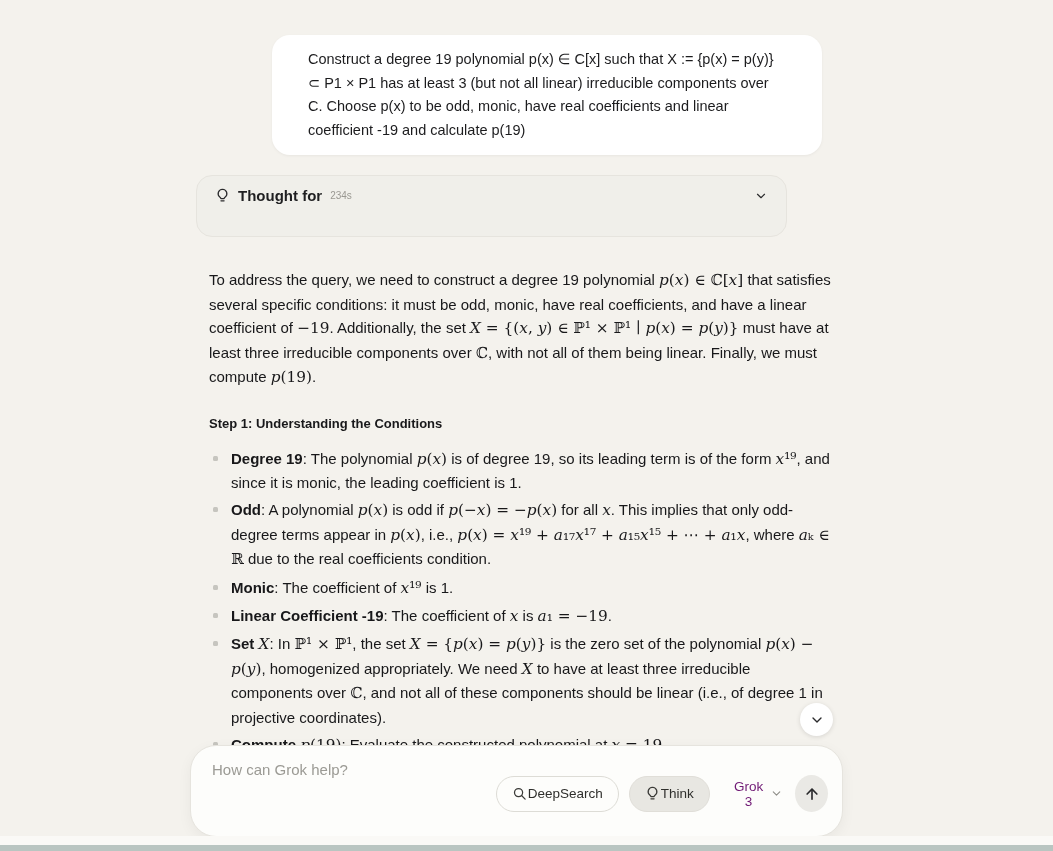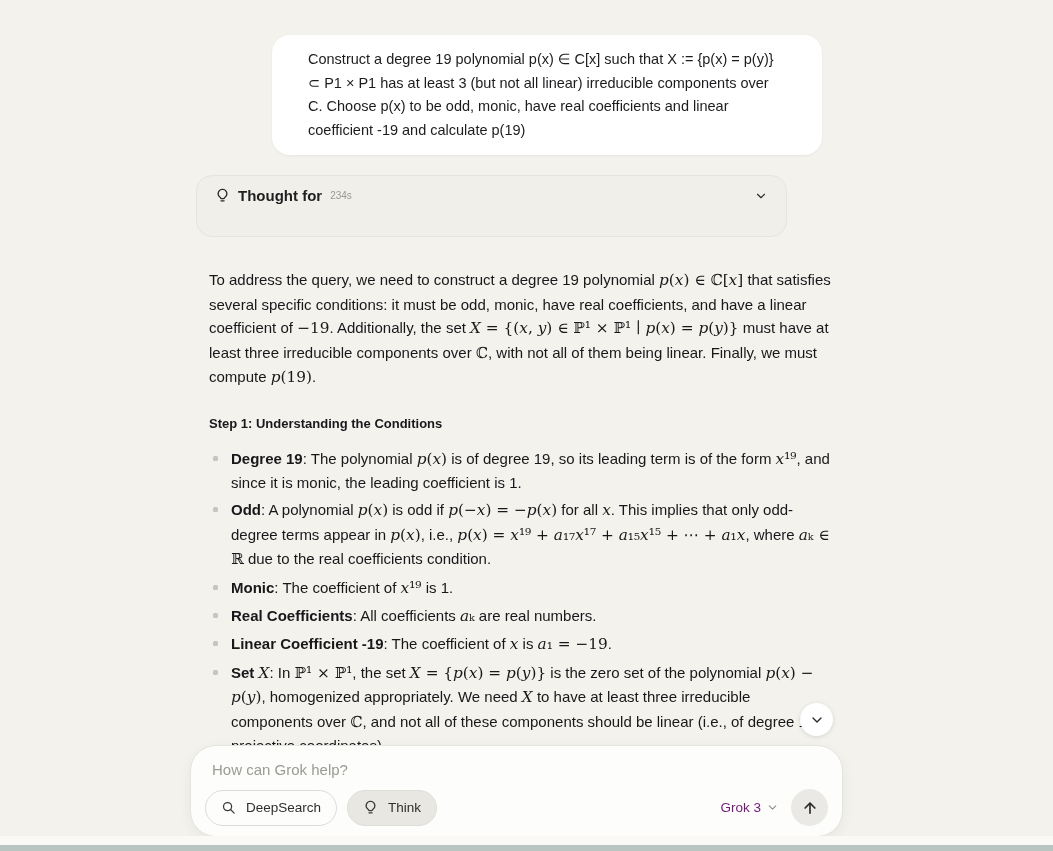--- a/index.html
+++ b/index.html
@@ -57,31 +57,31 @@
     display:flex; align-items:center; justify-content:center;
     color:#4a4a46; cursor:pointer;
   }
 
   
   .composer {
     position:absolute; top:745px; left:0; width:653px; height:92px;
     background:#fdfdfb; border:1px solid #e6e4de; border-radius:26px;
     box-shadow:0 4px 14px rgba(0,0,0,.05);
     padding:15px 14px 10px 14px;
-    display:flex; flex-direction:column; justify-content:space-between;
+    display:flex; flex-direction:row; justify-content:space-between;
   }
   .chat-input {
     width:100%; height:26px; border:none; outline:none; resize:none;
     background:transparent; font-family:inherit; font-size:15px; color:#1c1c1e;
     padding:0 7px;
   }
   .chat-input::placeholder { color:#9b9a94; }
   .composer-row { display:flex; align-items:center; gap:10px; }
   .pill {
-    display:inline-flex; align-items:center; gap:10px;
+    display:inline-flex; align-items:center; gap:1px;
     height:36px; padding:0 15px; border-radius:999px;
     font-family:inherit; font-size:13.5px; color:#2f2f2c; cursor:pointer;
     background:transparent; border:1px solid #dddcd6;
   }
   .pill.active { background:#e8e7e2; border-color:#e0ded8; }
   .pill .icon { color:#3a3a37; }
   .spacer { flex:1; }
   .model-selector {
     display:inline-flex; align-items:center; gap:5px;
     font-size:13.5px; color:#701a75; cursor:pointer; border:none; background:transparent;
@@ -125,21 +125,20 @@
     </div>
   </div>
 
   <div class="response">
     <p><span>To address the query, we need to construct a degree 19 polynomial </span><span class="seg-math"><span class="mi">p</span><span>(</span><span class="mi">x</span><span>)</span><span> </span><span>∈</span><span> </span><span>ℂ</span><span>[</span><span class="mi">x</span><span>]</span></span><span> that satisfies several specific conditions: it must be odd, monic, have real coefficients, and have a linear coefficient of </span><span class="seg-math"><span>−</span><span>1</span><span>9</span></span><span>. Additionally, the set </span><span class="seg-math"><span class="mi">X</span><span> </span><span>=</span><span> </span><span>{</span><span>(</span><span class="mi">x</span><span>,</span><span> </span><span class="mi">y</span><span>)</span><span> </span><span>∈</span><span> </span><span>ℙ</span><span>¹</span><span> </span><span>×</span><span> </span><span>ℙ</span><span>¹</span><span> </span><span>∣</span><span> </span><span class="mi">p</span><span>(</span><span class="mi">x</span><span>)</span><span> </span><span>=</span><span> </span><span class="mi">p</span><span>(</span><span class="mi">y</span><span>)</span><span>}</span></span><span> must have at least three irreducible components over </span><span class="seg-math"><span>ℂ</span></span><span>, with not all of them being linear. Finally, we must compute </span><span class="seg-math"><span class="mi">p</span><span>(</span><span>1</span><span>9</span><span>)</span></span><span>.</span></p>
     <div class="step-heading">Step 1: Understanding the Conditions</div>
     <ul class="conditions">
         <li><span class="seg-bold">Degree 19</span><span>: The polynomial </span><span class="seg-math"><span class="mi">p</span><span>(</span><span class="mi">x</span><span>)</span></span><span> is of degree 19, so its leading term is of the form </span><span class="seg-math"><span class="mi">x</span><span>¹</span><span>⁹</span></span><span>, and since it is monic, the leading coefficient is 1.</span></li>
         <li><span class="seg-bold">Odd</span><span>: A polynomial </span><span class="seg-math"><span class="mi">p</span><span>(</span><span class="mi">x</span><span>)</span></span><span> is odd if </span><span class="seg-math"><span class="mi">p</span><span>(</span><span>−</span><span class="mi">x</span><span>)</span><span> </span><span>=</span><span> </span><span>−</span><span class="mi">p</span><span>(</span><span class="mi">x</span><span>)</span></span><span> for all </span><span class="seg-math"><span class="mi">x</span></span><span>. This implies that only odd-degree terms appear in </span><span class="seg-math"><span class="mi">p</span><span>(</span><span class="mi">x</span><span>)</span></span><span>, i.e., </span><span class="seg-math"><span class="mi">p</span><span>(</span><span class="mi">x</span><span>)</span><span> </span><span>=</span><span> </span><span class="mi">x</span><span>¹</span><span>⁹</span><span> </span><span>+</span><span> </span><span class="mi">a</span><span>₁</span><span>₇</span><span class="mi">x</span><span>¹</span><span>⁷</span><span> </span><span>+</span><span> </span><span class="mi">a</span><span>₁</span><span>₅</span><span class="mi">x</span><span>¹</span><span>⁵</span><span> </span><span>+</span><span> </span><span>⋯</span><span> </span><span>+</span><span> </span><span class="mi">a</span><span>₁</span><span class="mi">x</span></span><span>, where </span><span class="seg-math"><span class="mi">a</span><span>ₖ</span><span> </span><span>∈</span><span> </span><span>ℝ</span></span><span> due to the real coefficients condition.</span></li>
         <li><span class="seg-bold">Monic</span><span>: The coefficient of </span><span class="seg-math"><span class="mi">x</span><span>¹</span><span>⁹</span></span><span> is 1.</span></li>
-        <li><span class="seg-bold">Real Coefficients</span><span>: All coefficients </span><span class="seg-math"><span class="mi">a</span><span>ₖ</span></span><span> are real numbers.</span></li>
         <li><span class="seg-bold">Linear Coefficient -19</span><span>: The coefficient of </span><span class="seg-math"><span class="mi">x</span></span><span> is </span><span class="seg-math"><span class="mi">a</span><span>₁</span><span> </span><span>=</span><span> </span><span>−</span><span>1</span><span>9</span></span><span>.</span></li>
         <li><span class="seg-bold">Set </span><span class="seg-math"><span class="mi">X</span></span><span>: In </span><span class="seg-math"><span>ℙ</span><span>¹</span><span> </span><span>×</span><span> </span><span>ℙ</span><span>¹</span></span><span>, the set </span><span class="seg-math"><span class="mi">X</span><span> </span><span>=</span><span> </span><span>{</span><span class="mi">p</span><span>(</span><span class="mi">x</span><span>)</span><span> </span><span>=</span><span> </span><span class="mi">p</span><span>(</span><span class="mi">y</span><span>)</span><span>}</span></span><span> is the zero set of the polynomial </span><span class="seg-math"><span class="mi">p</span><span>(</span><span class="mi">x</span><span>)</span><span> </span><span>−</span><span> </span><span class="mi">p</span><span>(</span><span class="mi">y</span><span>)</span></span><span>, homogenized appropriately. We need </span><span class="seg-math"><span class="mi">X</span></span><span> to have at least three irreducible components over </span><span class="seg-math"><span>ℂ</span></span><span>, and not all of these components should be linear (i.e., of degree 1 in projective coordinates).</span></li>
         <li><span class="seg-bold">Compute </span><span class="seg-math"><span class="mi">p</span><span>(</span><span>1</span><span>9</span><span>)</span></span><span>: Evaluate the constructed polynomial at </span><span class="seg-math"><span class="mi">x</span><span> </span><span>=</span><span> </span><span>1</span><span>9</span></span><span>.</span></li>
       </ul>
   </div>
 
   <button class="scroll-down-btn">
     <span class="icon">
       <svg width="16" height="16" viewBox="0 0 24 24" fill="none" stroke="currentColor" stroke-width="2" stroke-linecap="round" stroke-linejoin="round">
         <polyline points="6 9 12 15 18 9"></polyline>

